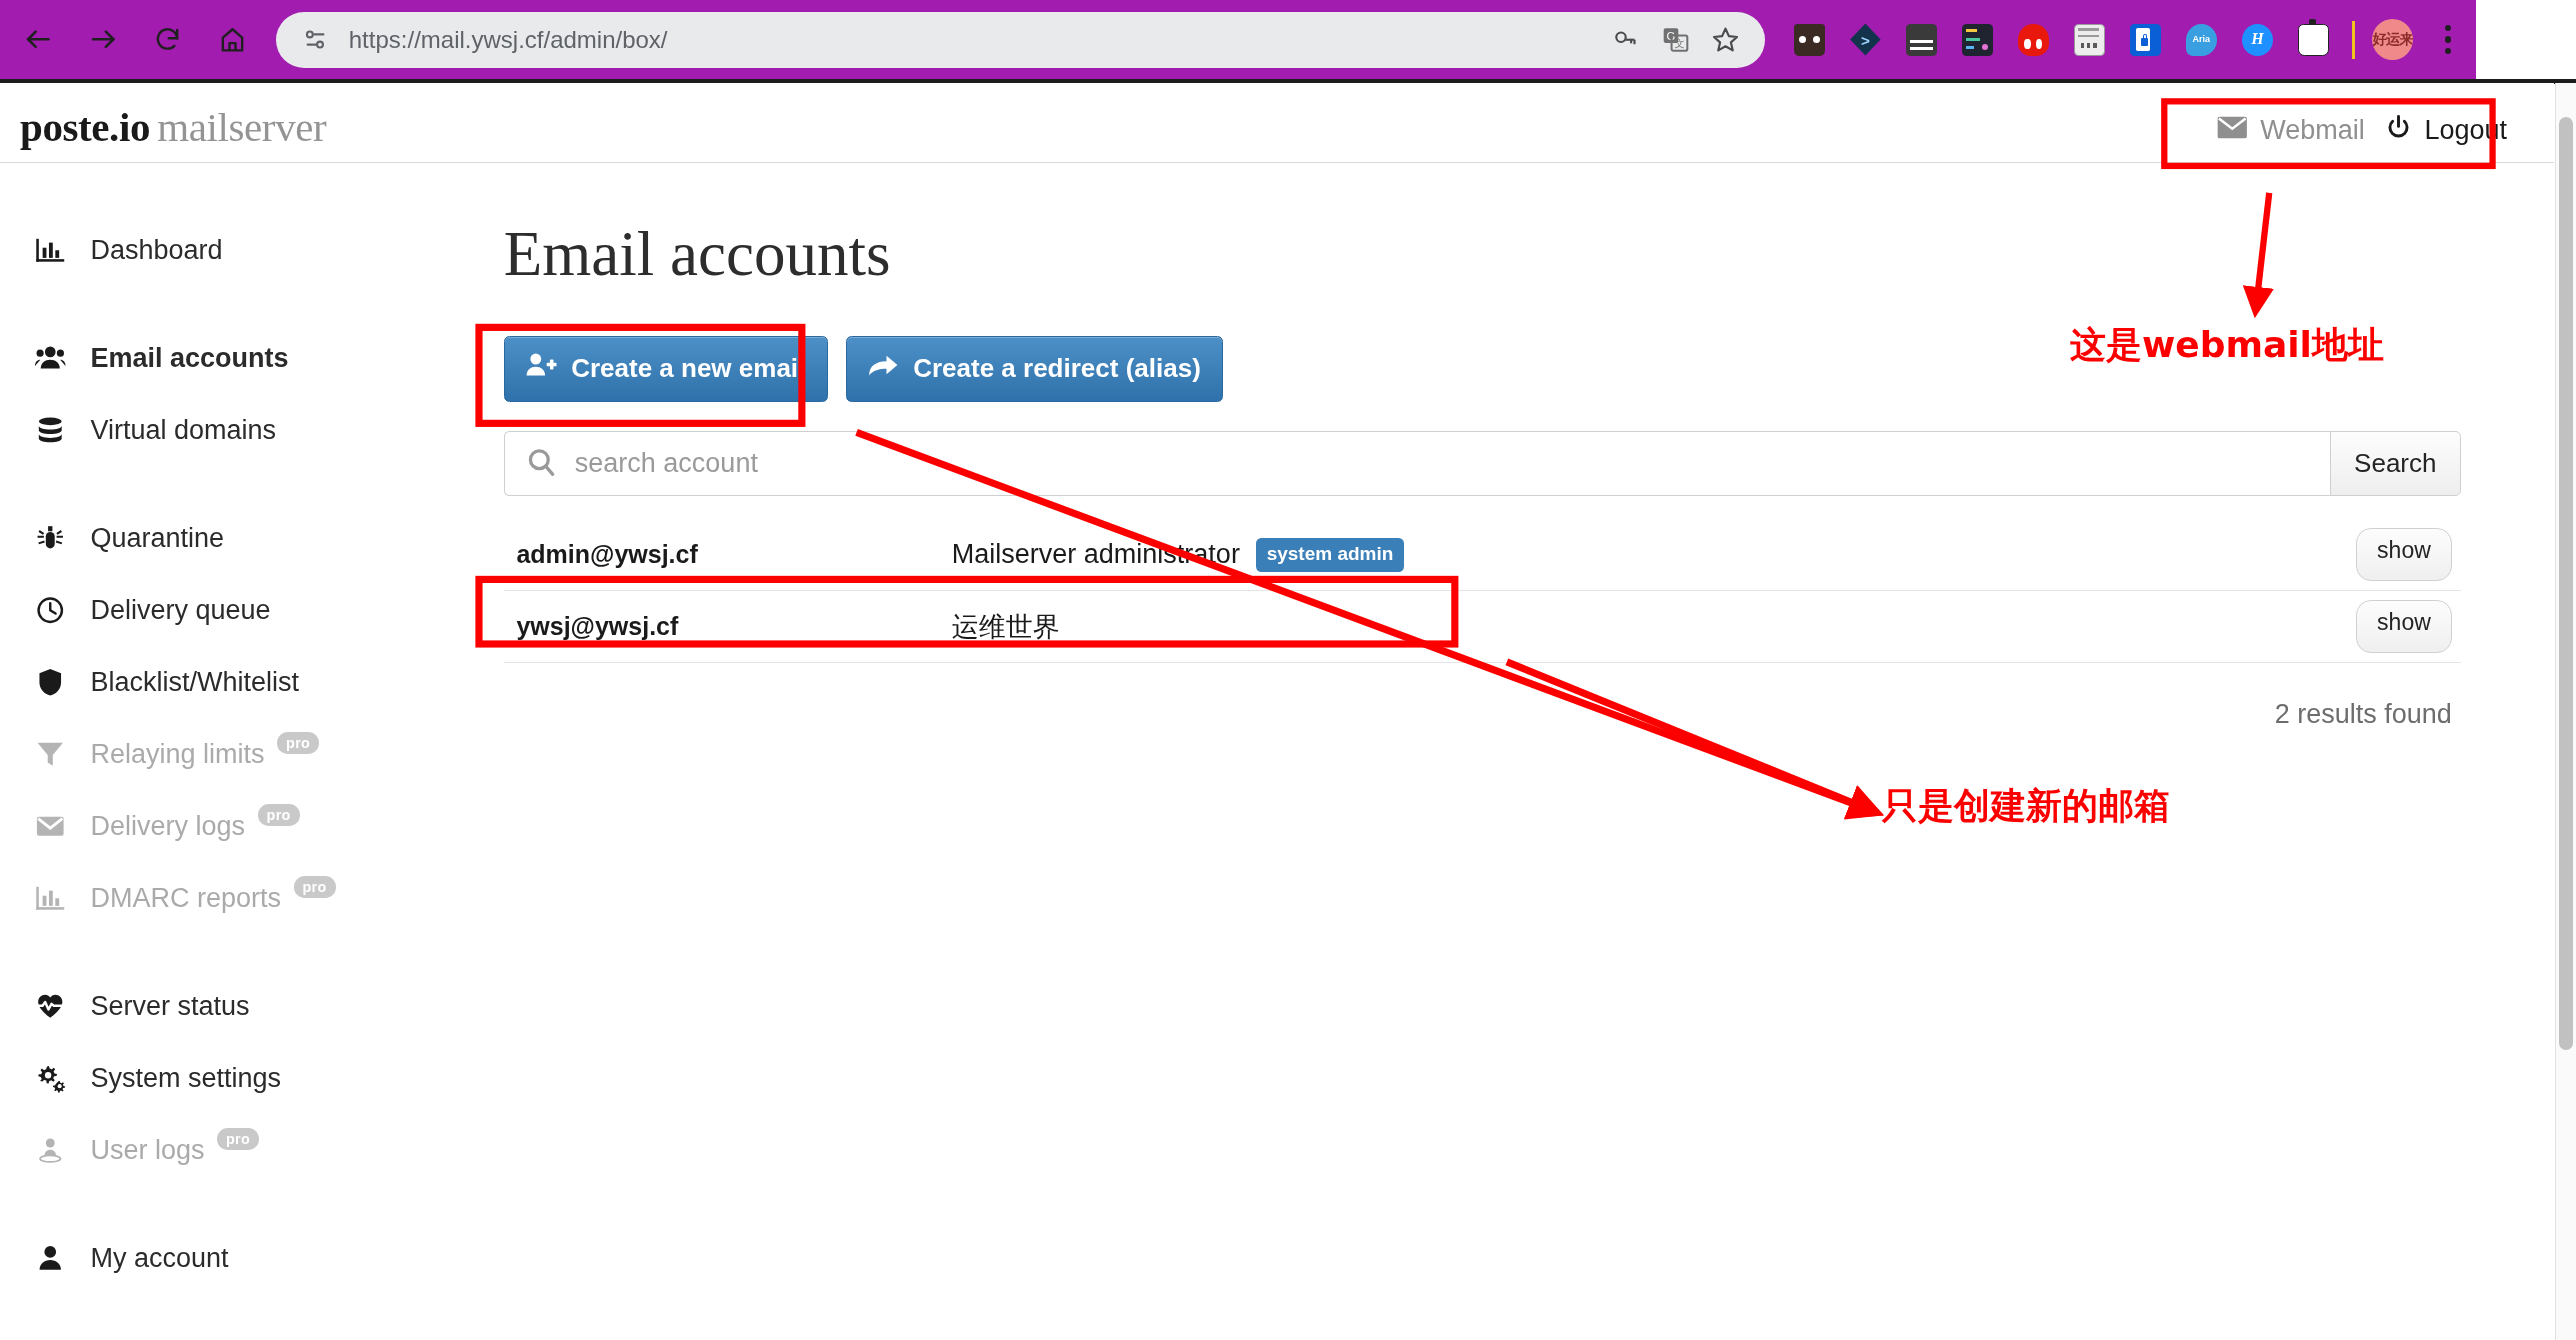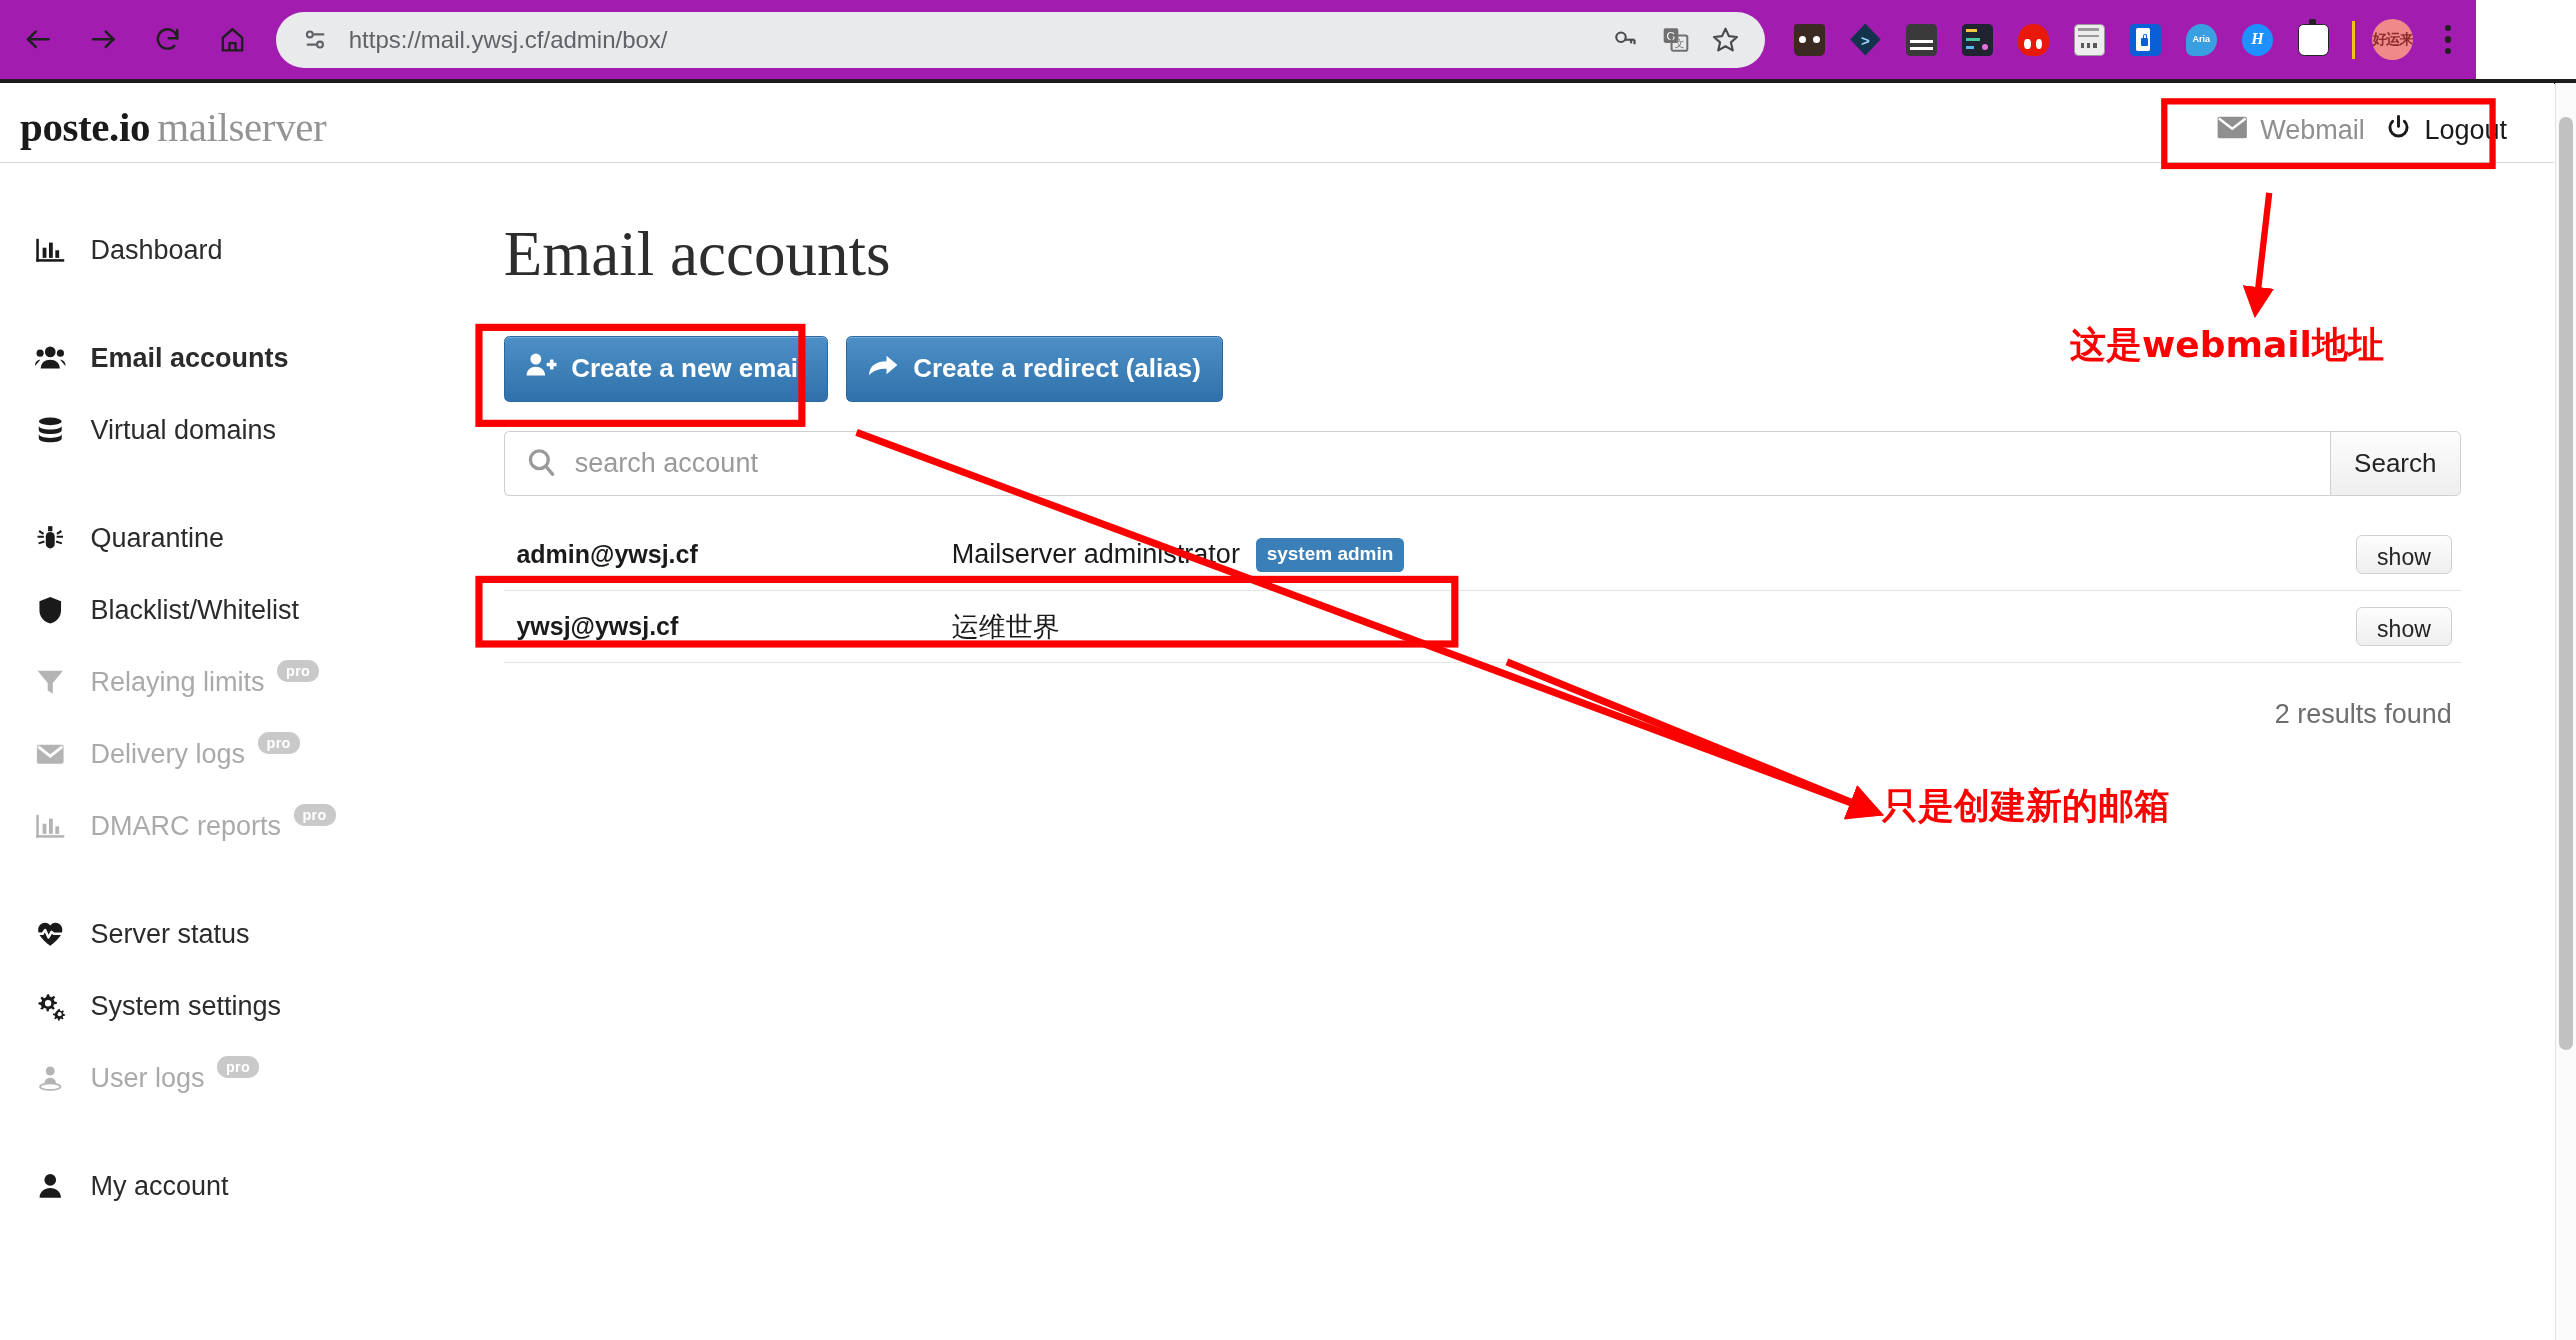--- a/index.html
+++ b/index.html
@@ -159,23 +159,23 @@
   }
   .acct-name { font-size: 27px; color: #1a1a1a; display:flex; align-items:center; gap: 16px; }
   .admin-badge {
     background: #3a7fb8; color: #ffffff;
     font-size: 19px; font-weight: bold;
     border-radius: 5.4px; padding: 5.4px 10.8px 6.3px 10.8px;
   }
   .show-btn {
     position: absolute; right: 9px;
     background: linear-gradient(180deg,#fdfdfd 0%, #efefef 100%);
-    border: 1.8px solid #d0d0d0; border-radius: 6px;
+    border: 1.8px solid #d0d0d0; border-radius: 15px;
     font-size: 23px; color: #242424;
-    padding: 8px 20px 2px 20px;
+    padding: 8px 20px 16px 20px;
   }
   #results-found {
     text-align: right; width: 1957px;
     font-size: 27px; color: #6d6d6d;
     margin: 36px 0 0 1.8px; padding-right: 9px;
   }
 
   
   #scrollbar-track {
     position: absolute; right: 0; top: 83px; width: 21.5px; height: 1257px;
@@ -408,20 +408,29 @@
           <svg width="30.5" height="30.5" viewBox="0 0 24 24" fill="currentColor">
             <rect x="8.5" y="7" width="7" height="13" rx="3.5"></rect>
             <rect x="10.3" y="2.5" width="3.4" height="4"></rect>
             <path d="M2 10h5v1.6H2zM17 10h5v1.6h-5zM2.6 15.3l4.6-1.5.5 1.6-4.6 1.4zM21.4 15.3l-4.6-1.5-.5 1.6 4.6 1.4zM3.6 5.6l3.6 2.2-.9 1.4L2.8 7zM20.4 5.6 16.8 7.8l.9 1.4L21.2 7z"></path>
           </svg>
         </span>
         <span>Quarantine</span>
       </div>
       <div class="nav-item">
         <span class="nav-ico">
+          <svg width="30.5" height="30.5" viewBox="0 0 24 24" fill="none" stroke="currentColor" stroke-width="1.9">
+            <circle cx="12" cy="12" r="9.2"></circle>
+            <path d="M12 6.4V12l4.2 2.6" stroke-linecap="round"></path>
+          </svg>
+        </span>
+        <span>Delivery queue</span>
+      </div>
+      <div class="nav-item">
+        <span class="nav-ico">
           <svg width="30.5" height="30.5" viewBox="0 0 24 24" fill="currentColor">
             <path d="M12 1.5 3.5 5v7c0 5.4 3.6 9.1 8.5 10.5 4.9-1.4 8.5-5.1 8.5-10.5V5z"></path>
           </svg>
         </span>
         <span>Blacklist/Whitelist</span>
       </div>
       <div class="nav-item disabled">
         <span class="nav-ico">
           <svg width="30.5" height="30.5" viewBox="0 0 24 24" fill="currentColor">
             <path d="M2 3h20l-8 9.5V21l-4-2.5v-6z"></path>

